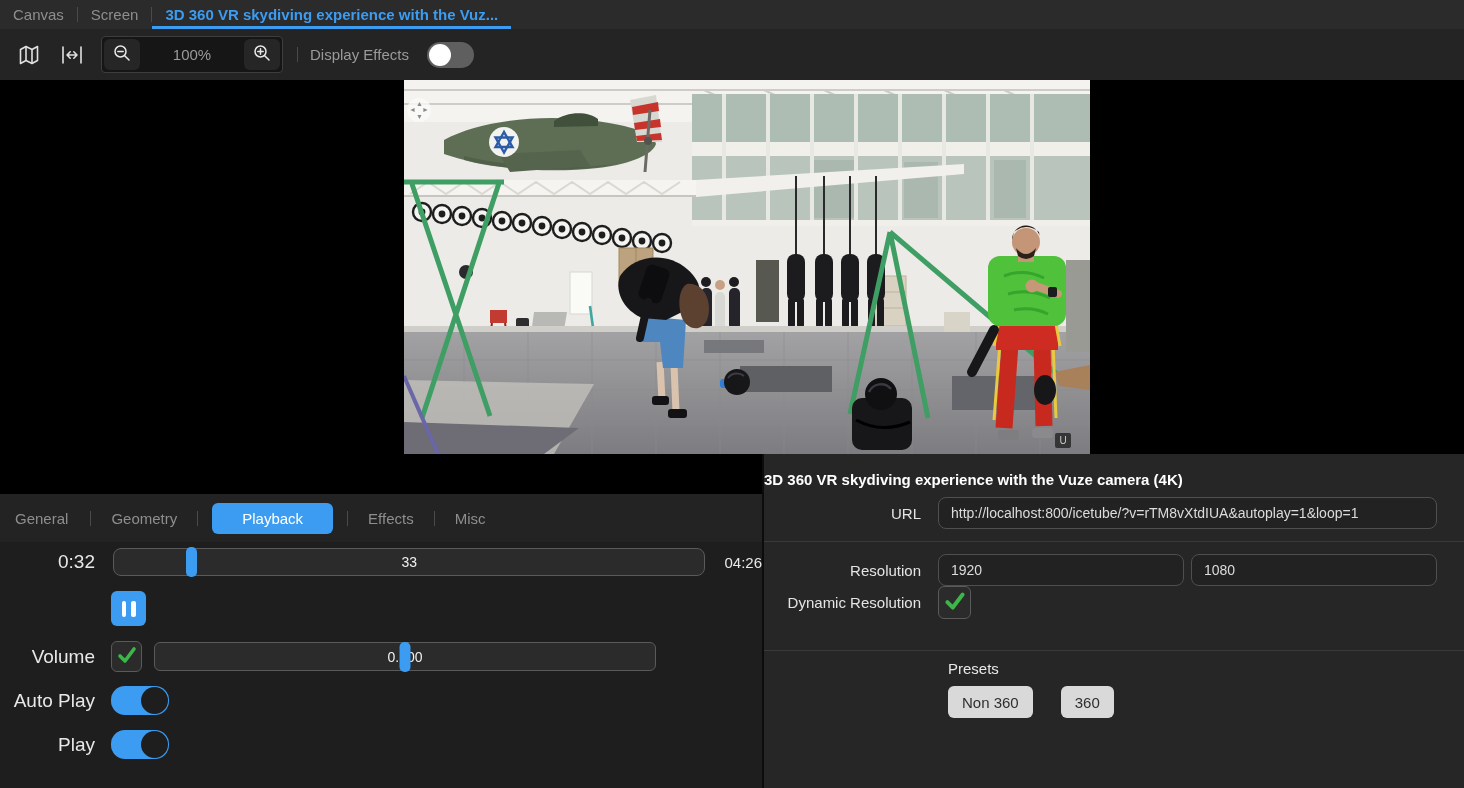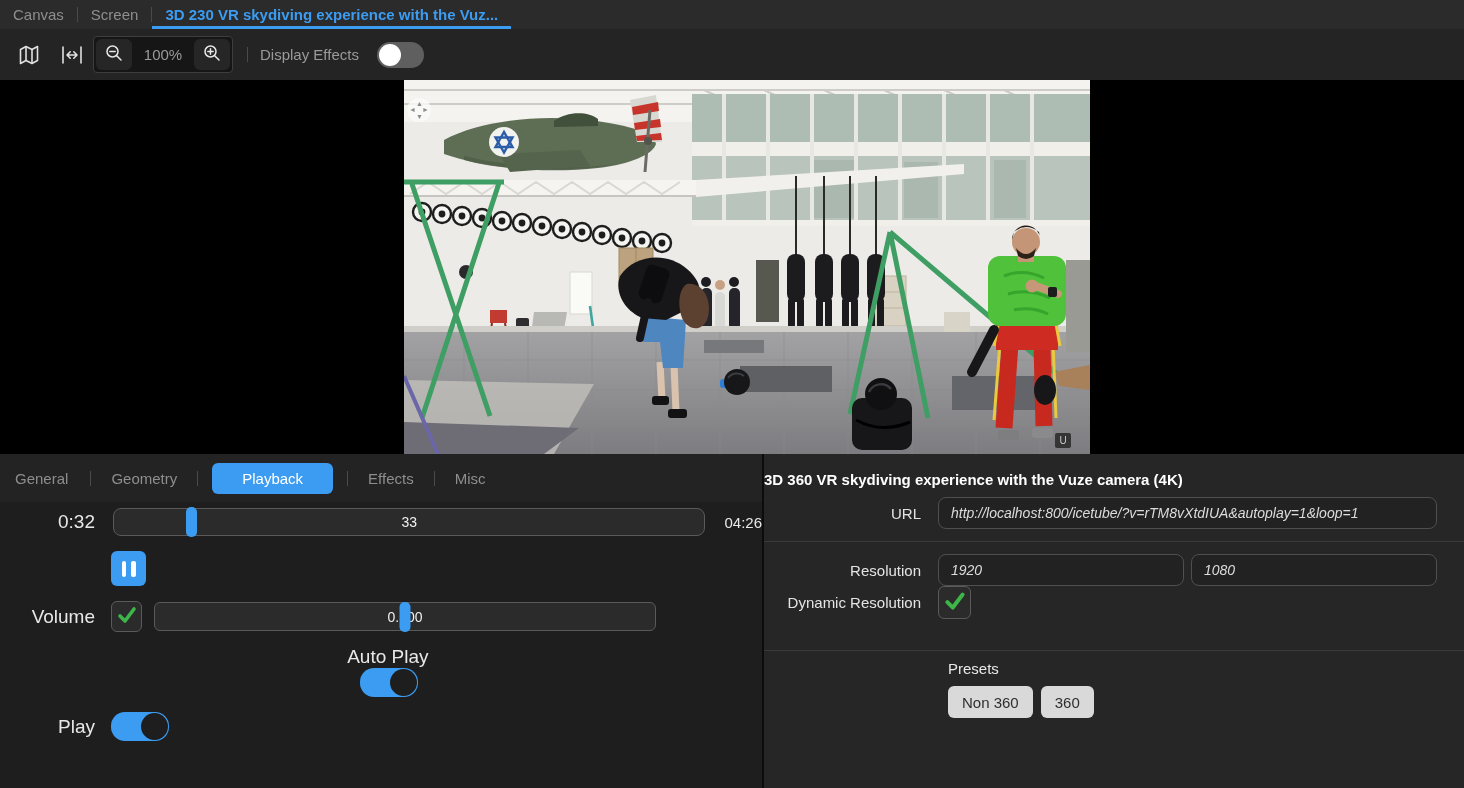--- a/index.html
+++ b/index.html
@@ -16,39 +16,39 @@
   .tabbar{position:absolute;left:0;top:0;width:100%;height:29px;background:#2b2b2b;display:flex;align-items:stretch;font-size:15px;}
   .tabbar .tab{display:flex;align-items:center;padding:0 13px;color:#8e8e8e;cursor:default;position:relative;}
   .tabbar .tab.active{color:var(--accent-blue);font-weight:bold;}
   .tabbar .tab.active::after{content:"";position:absolute;left:0;right:0;bottom:0;height:3px;background:var(--accent-blue);}
   .vsep{width:1px;height:15px;background:#4a4a4a;align-self:center;}
 
   
   .toolbar{position:absolute;left:0;top:29px;width:100%;height:51px;background:#242424;display:flex;align-items:center;padding-left:12px;}
   .iconbtn{width:34px;height:34px;display:flex;align-items:center;justify-content:center;border-radius:6px;}
   .iconbtn svg{display:block;}
-  .zoomgroup{height:37px;margin-left:4px;border:1px solid #3d3d3d;background:#161616;border-radius:4px;display:flex;align-items:center;padding:2px;}
+  .zoomgroup{height:37px;margin-left:12px;border:1px solid #3d3d3d;background:#161616;border-radius:4px;display:flex;align-items:center;padding:2px;gap:21px;}
   .zoombtn{width:36px;height:31px;background:#262626;border-radius:6px;display:flex;align-items:center;justify-content:center;}
   .zoomlevel{width:62px;text-align:center;color:#9a9a9a;font-size:15px;}
   .toolbar .vsep{margin:0 12px 0 14px;}
   .toolbar-label{color:#9a9a9a;font-size:15px;margin-right:18px;}
   .toggle{position:relative;border-radius:14px;cursor:pointer;}
   .toggle.off{width:47px;height:26px;background:var(--toggle-off-gray);}
   .toggle.off .knob{position:absolute;left:2px;top:2px;width:22px;height:22px;border-radius:50%;background:#fff;}
   .toggle.on{width:58px;height:29px;background:var(--accent-blue);}
   .toggle.on .knob{position:absolute;right:1px;top:1px;width:27px;height:27px;border-radius:50%;background:#1e1e1e;}
 
   
   .stage{position:absolute;left:0;top:80px;width:1464px;height:374px;background:#000;}
   .video{position:absolute;left:404px;top:0;width:686px;height:374px;overflow:hidden;background:#20201e;}
   .video svg{display:block;width:100%;height:100%;}
 
   
   .bottom{position:absolute;left:0;top:454px;width:1464px;height:334px;display:flex;}
-  .left-panel{width:762px;background:#1e1e1e;position:relative;}
+  .left-panel{width:762px;background:#1e1e1e;position:relative;margin-top:40px;}
   .panel-divider{width:2px;background:#0c0c0c;}
   .right-panel{flex:1;background:#262626;color:#e4e4e4;position:relative;}
 
   
   .ptabs{height:48px;background:#232323;display:flex;align-items:center;padding-left:15px;font-size:15px;color:#8e8e8e;}
   .ptab{padding:0 20px;}
   .ptab:first-child{padding-left:0;padding-right:22px;}
   .ptab.active{background:var(--accent-blue);color:#fff;border-radius:6px;padding:7px 30px;margin:0 14px;}
 
   
@@ -59,51 +59,51 @@
   .slider .sval{font-size:14px;color:#f0f0f0;position:relative;z-index:1;}
   .sthumb{position:absolute;top:50%;transform:translateY(-50%);width:11px;height:30px;background:var(--accent-blue);border-radius:5px;z-index:2;}
   .timeline-slider{margin-left:18px;width:598px;height:28px;border-radius:8px;}
   .volume-slider{margin-left:12px;width:502px;height:29px;}
   .time-right{margin-left:19px;font-size:15px;}
   .pausebtn{margin:15px 0 0 111px;width:35px;height:35px;background:var(--accent-blue);border-radius:6px;display:flex;align-items:center;justify-content:center;gap:5px;}
   .pausebtn i{display:block;width:4.5px;height:16px;background:#fff;border-radius:2px;}
   .checkbox{width:31px;height:31px;background:#2b2b2b;border:1px solid #5a5a5a;border-radius:6px;display:flex;align-items:center;justify-content:center;flex:none;}
   .checkbox.lg{width:33px;height:33px;}
   .mt15{margin-top:15px;}
-  .mt14{margin-top:14px;flex-direction:column;}
+  .mt14{margin-top:14px;}
   .ml16{margin-left:16px;}
 
   
   .rp-title{padding:17px 10px 0 0;font-size:15px;font-weight:bold;color:#fff;}
   .frow{display:flex;align-items:center;margin-right:27px;}
   .flabel{width:174px;flex:none;text-align:right;padding-right:17px;font-size:15px;color:#e4e4e4;}
-  .tinput{height:32px;background:#222;border:1px solid #4f4f4f;border-radius:8px;color:#dcdcdc;font-size:14px;padding:0 12px;font-family:"Liberation Sans","DejaVu Sans",sans-serif;outline:none;width:100%;font-style:italic;}
+  .tinput{height:32px;background:#222;border:1px solid #4f4f4f;border-radius:8px;color:#dcdcdc;font-size:14px;padding:0 12px;font-family:"Liberation Sans","DejaVu Sans",sans-serif;outline:none;width:100%;}
   .res-inputs{display:flex;gap:7px;flex:1;}
   .hdivider{height:1px;background:#3a3a3a;margin-top:12px;}
   .hdivider2{height:1px;background:#3a3a3a;margin-top:31px;}
   .presets-label{margin:9px 0 0 184px;font-size:15px;color:#e8e8e8;}
-  .presets-row{display:flex;gap:8px;margin:9px 0 0 184px;}
+  .presets-row{display:flex;gap:28px;margin:9px 0 0 184px;}
   .preset-btn{height:32px;background:#d9d9d9;border:none;border-radius:6px;color:#2e2e2e;font-size:15px;padding:0 14px;font-family:"Liberation Sans","DejaVu Sans",sans-serif;}
 
   
   .pancontrol{position:absolute;left:3px;top:18px;width:24px;height:24px;border-radius:50%;background:rgba(250,250,250,.8);}
   .pancontrol span{position:absolute;font-size:7px;color:#8a8a8a;line-height:7px;}
   .watermark{position:absolute;right:19px;bottom:6px;width:16px;height:15px;background:rgba(44,44,44,.9);border-radius:2px;color:#c9c9c9;font-size:10px;display:flex;align-items:center;justify-content:center;}
 </style>
 </head>
 <body>
 
 <div id="app">
 
   <div class="tabbar">
     <div class="tab">Canvas</div>
     <div class="vsep"></div>
     <div class="tab">Screen</div>
     <div class="vsep"></div>
-    <div class="tab active">3D 230 VR skydiving experience with the Vuz...</div>
+    <div class="tab active">3D 360 VR skydiving experience with the Vuz...</div>
   </div>
 
   <div class="toolbar">
     <div class="iconbtn">
       <span>
         <svg width="24" height="24" viewBox="0 0 24 24" fill="none" stroke="#e0e0e0" stroke-width="1.6" stroke-linejoin="round">
           <path d="M3.5 6.5 L9 3.5 L15 6.5 L20.5 3.5 V17.5 L15 20.5 L9 17.5 L3.5 20.5 Z"></path>
           <path d="M9 3.5 V17.5 M15 6.5 V20.5"></path>
         </svg>
       </span>

